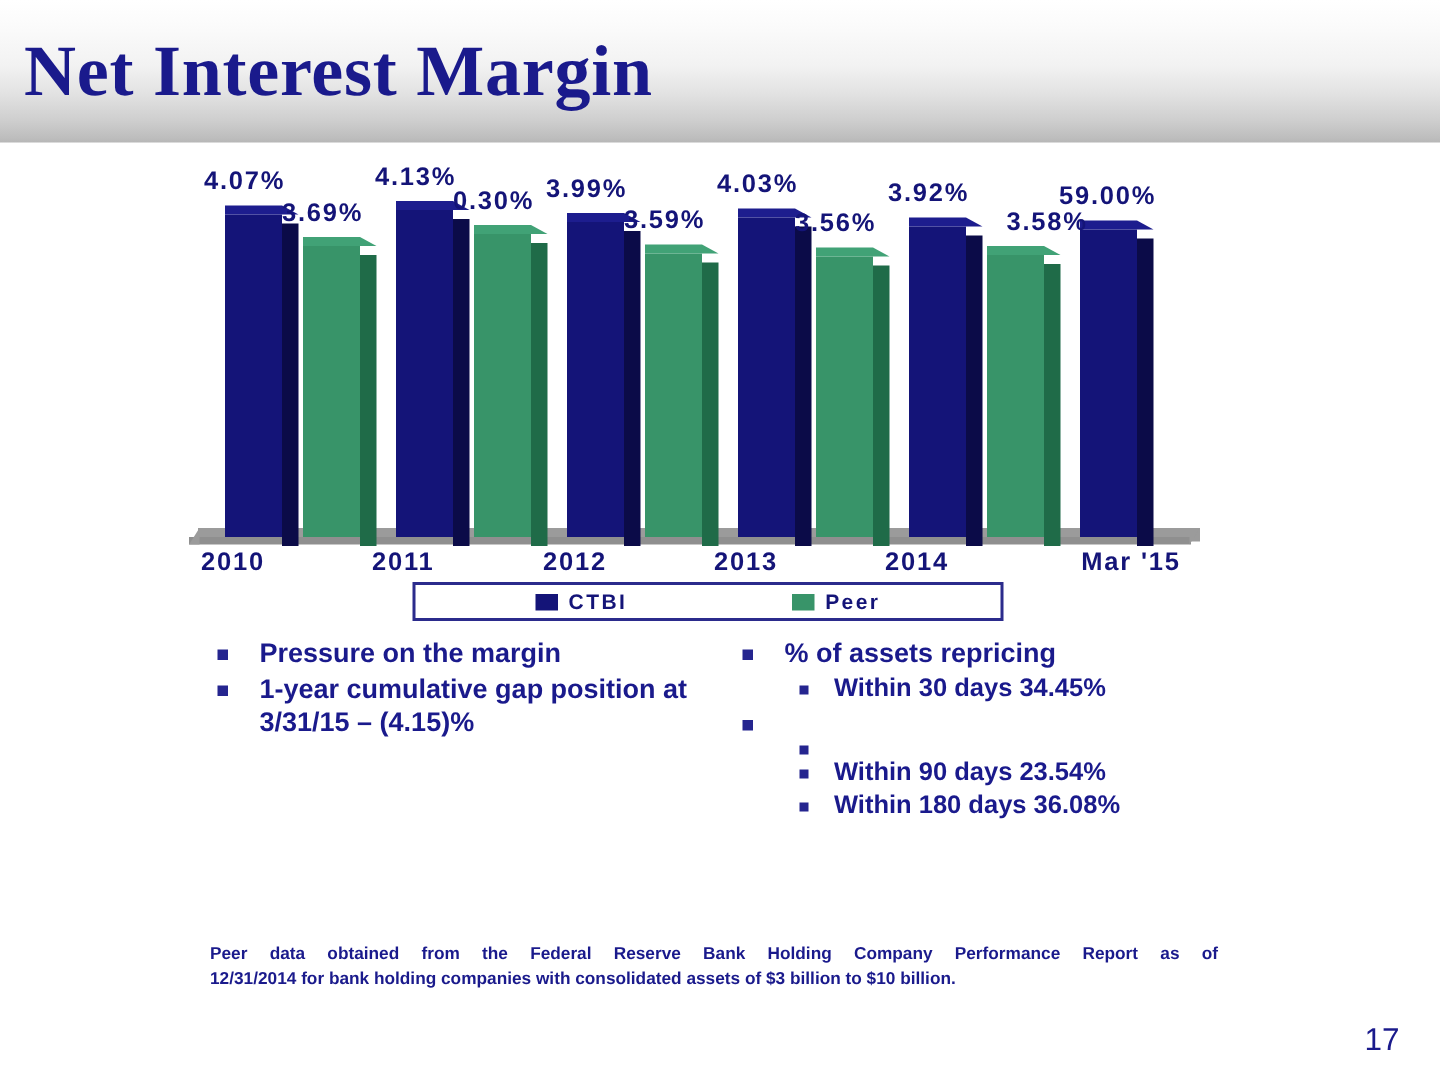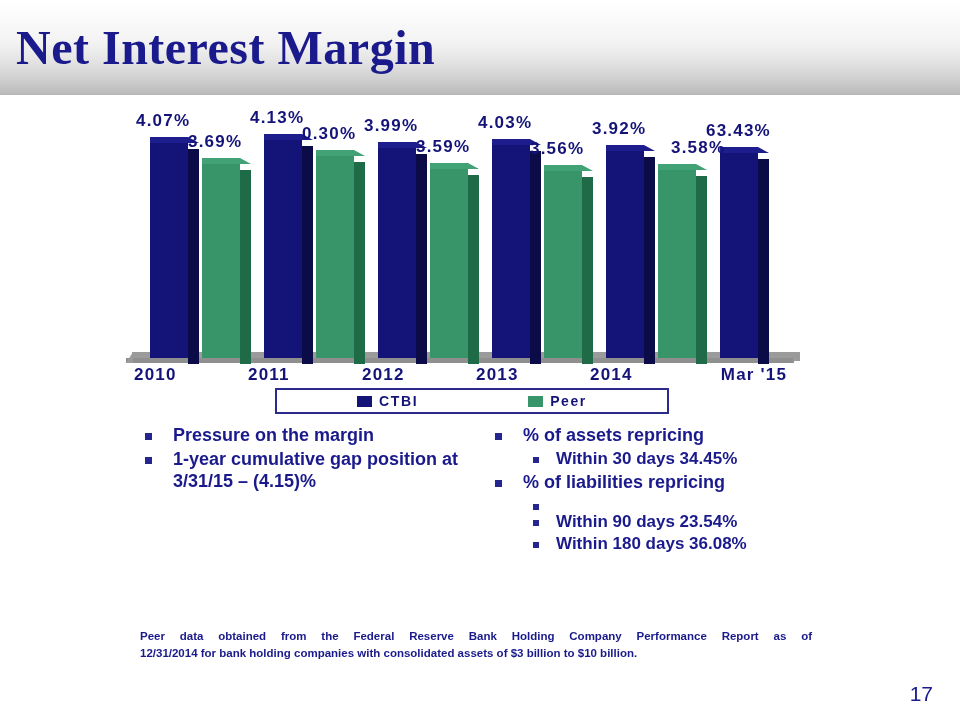--- a/index.html
+++ b/index.html
@@ -297,21 +297,21 @@
         <div class="bar-top" style="top: 0px;"></div>
         <div class="bar-top-tri" style="left: 38px; top: 0px;"></div>
       </div>
       <div class="bar-label" style="left: 592px; top: 19px;">3.92%</div>
       <div class="bar ctbi" style="left: 720px; width: 38px; height: 211px; top: 47px;">
         <div class="bar-front" style="height: 205px;"></div>
         <div class="bar-side" style="height: 205px; bottom: -6px;"></div>
         <div class="bar-top" style="top: 0px;"></div>
         <div class="bar-top-tri" style="left: 38px; top: 0px;"></div>
       </div>
-      <div class="bar-label" style="left: 706px; top: 21px;">63.43%</div>
+      <div class="bar-label" style="left: 706px; top: 21px;">59.00%</div>
       <div class="bar peer" style="left: 202px; width: 38px; height: 200px; top: 58px;">
         <div class="bar-front" style="height: 194px;"></div>
         <div class="bar-side" style="height: 194px; bottom: -6px;"></div>
         <div class="bar-top" style="top: 0px;"></div>
         <div class="bar-top-tri" style="left: 38px; top: 0px;"></div>
       </div>
       <div class="bar-label" style="left: 188px; top: 32px;">3.69%</div>
       <div class="bar peer" style="left: 316px; width: 38px; height: 208px; top: 50px;">
         <div class="bar-front" style="height: 202px;"></div>
         <div class="bar-side" style="height: 202px; bottom: -6px;"></div>
@@ -375,21 +375,20 @@
       <div class="bullet-item lvl1">
         <span class="bullet-marker"></span>
         <span class="bullet-text">% of assets repricing</span>
       </div>
       <div class="bullet-item lvl2">
         <span class="bullet-marker"></span>
         <span class="bullet-text">Within 30 days 34.45%</span>
       </div>
       <div class="bullet-item lvl1">
         <span class="bullet-marker"></span>
-        <span class="bullet-text">% of liabilities repricing</span>
       </div>
       <div class="bullet-item lvl2">
         <span class="bullet-marker"></span>
       </div>
       <div class="bullet-item lvl2">
         <span class="bullet-marker"></span>
         <span class="bullet-text">Within 90 days 23.54%</span>
       </div>
       <div class="bullet-item lvl2">
         <span class="bullet-marker"></span>

